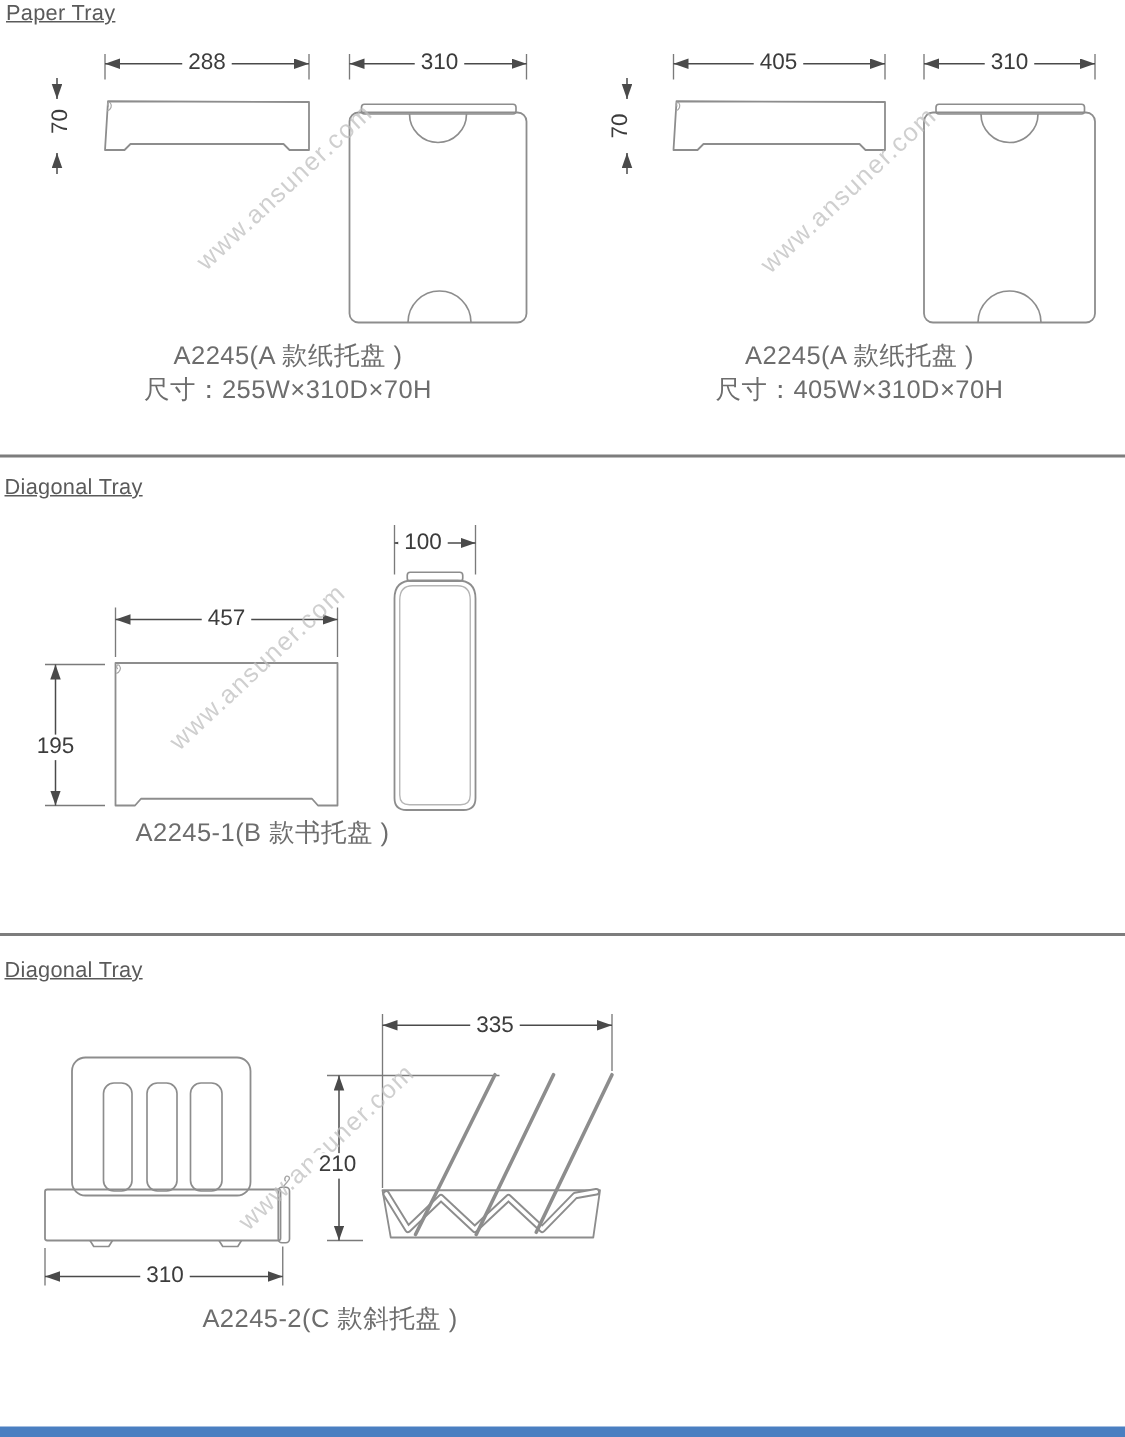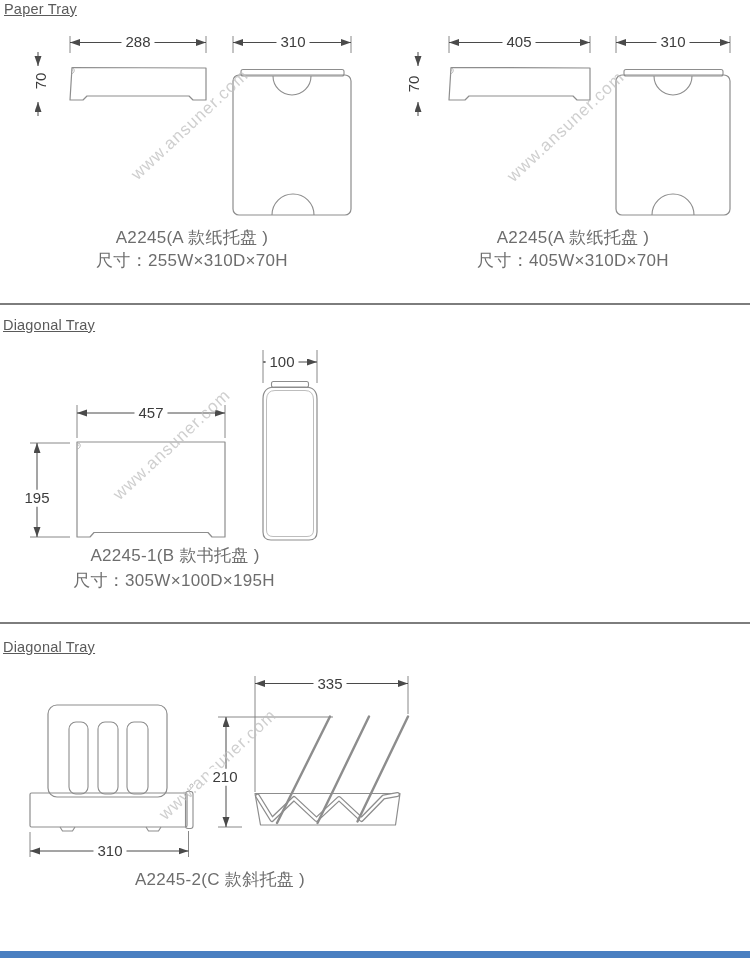--- a/index.html
+++ b/index.html
@@ -143,17 +143,16 @@
 
   <span class="dim" style="left:330px;top:684px">335</span>
   <span class="dim" style="left:225px;top:777px">210</span>
   <span class="dim" style="left:110px;top:851px">310</span>
 
   <div class="caption" style="left:192px;top:237px">A2245(A 款纸托盘 )</div>
   <div class="caption" style="left:192px;top:260px">尺寸：255W×310D×70H</div>
   <div class="caption" style="left:573px;top:237px">A2245(A 款纸托盘 )</div>
   <div class="caption" style="left:573px;top:260px">尺寸：405W×310D×70H</div>
   <div class="caption" style="left:175px;top:555px">A2245-1(B 款书托盘 )</div>
-  <div class="caption" style="left:174px;top:580px">尺寸：305W×100D×195H</div>
   <div class="caption" style="left:220px;top:879px">A2245-2(C 款斜托盘 )</div>
 
   <div class="footer-bar" style="background: rgb(74, 127, 193);"></div>
 </div>
 
 </body></html>

